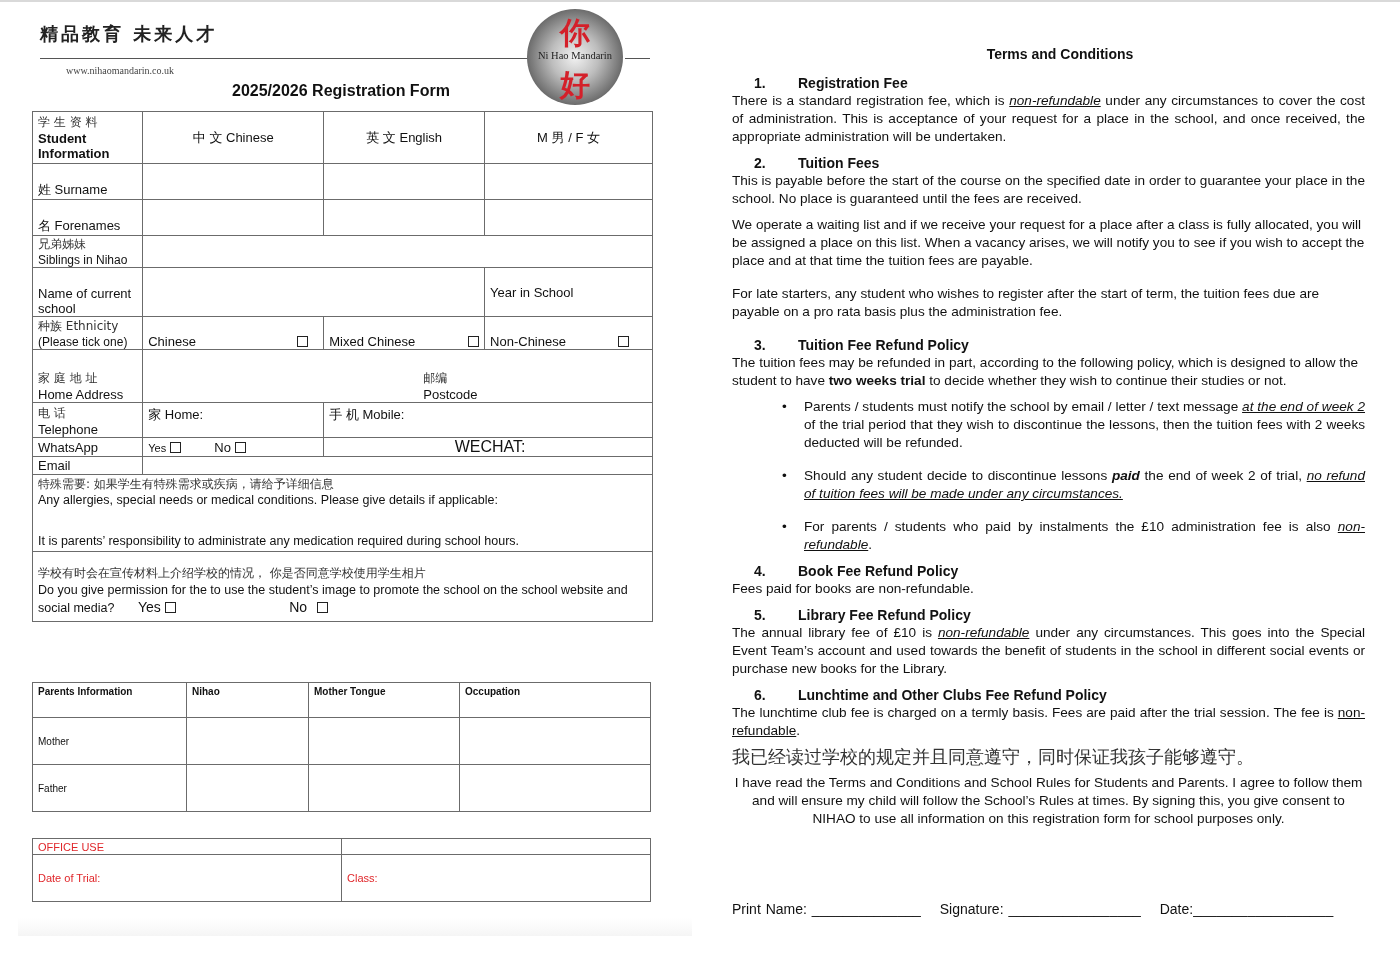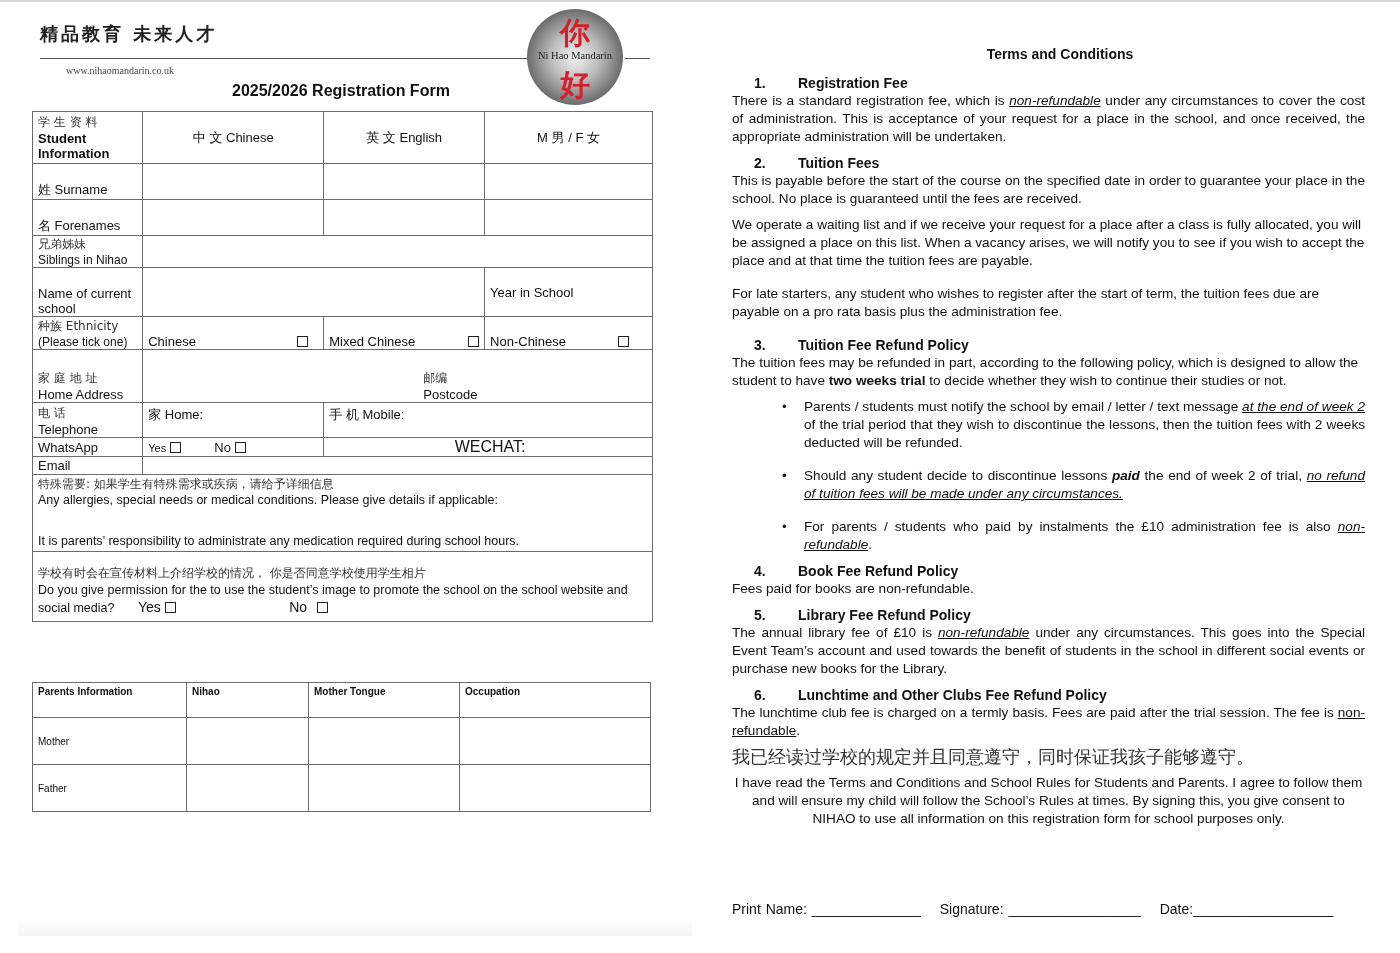--- a/index.html
+++ b/index.html
@@ -211,20 +211,32 @@
     </tr>
     <tr class="rw">
       <td>Father</td>
       <td></td>
       <td></td>
       <td></td>
     </tr>
   </tbody>
     </table>
 
+  <table class="office">
+    <tbody>
+        <tr class="hd">
+      <td style="width:298px;">OFFICE USE</td>
+      <td></td>
+    </tr>
+    <tr class="rw">
+      <td><span>Date of Trial:</span></td>
+      <td><span>Class:</span></td>
+    </tr>
+  </tbody>
+    </table>
 </div>
 <div class="page-shadow"></div>
 
 <div class="page" id="page-right">
   <div class="tc-title">Terms and Conditions</div>
   <div class="tc-body">
     <div class="sec-h"><span class="num">1.</span><span>Registration Fee</span></div>
     <p><span>There is a standard registration fee, which is </span><span class="ui">non-refundable</span><span> under any circumstances to cover the cost of administration. This is acceptance of your request for a place in the school, and once received, the appropriate administration will be undertaken.</span></p>
     <div class="gap"></div>
     <div class="sec-h"><span class="num">2.</span><span>Tuition Fees</span></div>

